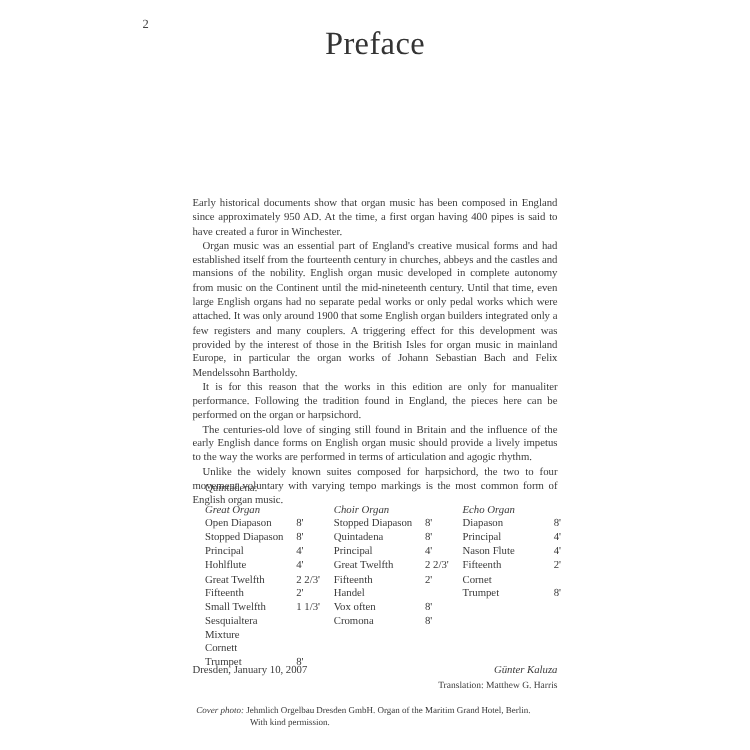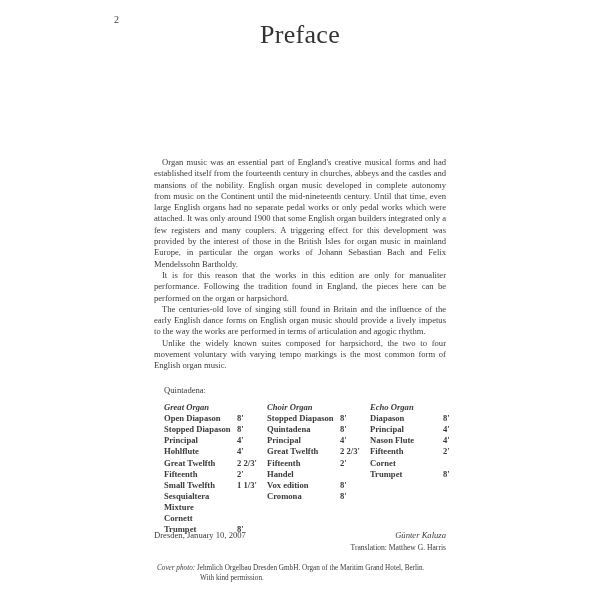--- a/index.html
+++ b/index.html
@@ -8,40 +8,41 @@
   .page-number { position: absolute; left: 114px; top: 14px; font-size: 10px; color: #444; }
   .title { position: absolute; left: 0; width: 600px; top: 20px; text-align: center;
            font-size: 26px; color: #333; letter-spacing: 0.3px; }
   .body { position: absolute; left: 154px; top: 157px; width: 292px;
           font-size: 8.6px; line-height: 11.3px; text-align: justify; }
   .body p { margin: 0; text-indent: 8px; }
   .body p.first { text-indent: 0; }
   .disp { position: absolute; left: 164px; top: 385px; width: 300px; font-size: 8.6px; line-height: 11.1px; }
   .disp-label { margin-bottom: 6px; }
   .cols { display: flex; }
-  .col { width: 111px; font-weight: bold; }
+  .col { width: 111px; }
   .col-head { font-style: italic; }
   .stop { display: flex; }
   .stop .n { width: 73px; white-space: nowrap; }
   .stop .f { width: 30px; }
   .sign { position: absolute; left: 154px; top: 530px; width: 292px; font-size: 8.6px; }
   .sign .place { position: absolute; left: 0; top: 0; }
   .sign .author { position: absolute; right: 0; top: 0; font-style: italic; }
   .sign .trans { position: absolute; right: 0; top: 13px; font-size: 7.6px; }
   .cover { position: absolute; left: 157px; top: 564px; width: 300px; font-size: 7.2px; line-height: 9.5px; }
   .cover .lbl { font-style: italic; }
   .cover .indent { padding-left: 43px; display: block; }
 </style>
 </head>
 <body>
 
 <div class="page-number">2</div>
 <div class="title">Preface</div>
 
 <div class="body">
+  <p class="first">Early historical documents show that organ music has been composed in England since approximately 950 AD. At the time, a first organ having 400 pipes is said to have created a furor in Winchester.</p>
   <p>Organ music was an essential part of England's creative musical forms and had established itself from the fourteenth century in churches, abbeys and the castles and mansions of the nobility. English organ music developed in complete autonomy from music on the Continent until the mid-nineteenth century. Until that time, even large English organs had no separate pedal works or only pedal works which were attached. It was only around 1900 that some English organ builders integrated only a few registers and many couplers. A triggering effect for this development was provided by the interest of those in the British Isles for organ music in mainland Europe, in particular the organ works of Johann Sebastian Bach and Felix Mendelssohn Bartholdy.</p>
   <p>It is for this reason that the works in this edition are only for manualiter performance. Following the tradition found in England, the pieces here can be performed on the organ or harpsichord.</p>
   <p>The centuries-old love of singing still found in Britain and the influence of the early English dance forms on English organ music should provide a lively impetus to the way the works are performed in terms of articulation and agogic rhythm.</p>
   <p>Unlike the widely known suites composed for harpsichord, the two to four movement voluntary with varying tempo markings is the most common form of English organ music.</p>
 </div>
 
 <div class="disp">
   <div class="disp-label">Quintadena:</div>
   <div class="cols">
     <div class="col">
@@ -111,21 +112,21 @@
         </div>
       <div class="stop">
           <span class="n">Fifteenth</span>
           <span class="f">2'</span>
         </div>
       <div class="stop">
           <span class="n">Handel</span>
           <span class="f"></span>
         </div>
       <div class="stop">
-          <span class="n">Vox edition</span>
+          <span class="n">Vox often</span>
           <span class="f">8'</span>
         </div>
       <div class="stop">
           <span class="n">Cromona</span>
           <span class="f">8'</span>
         </div>
     </div>
     <div class="col">
       <div class="col-head">Echo Organ</div>
       <div class="stop">

